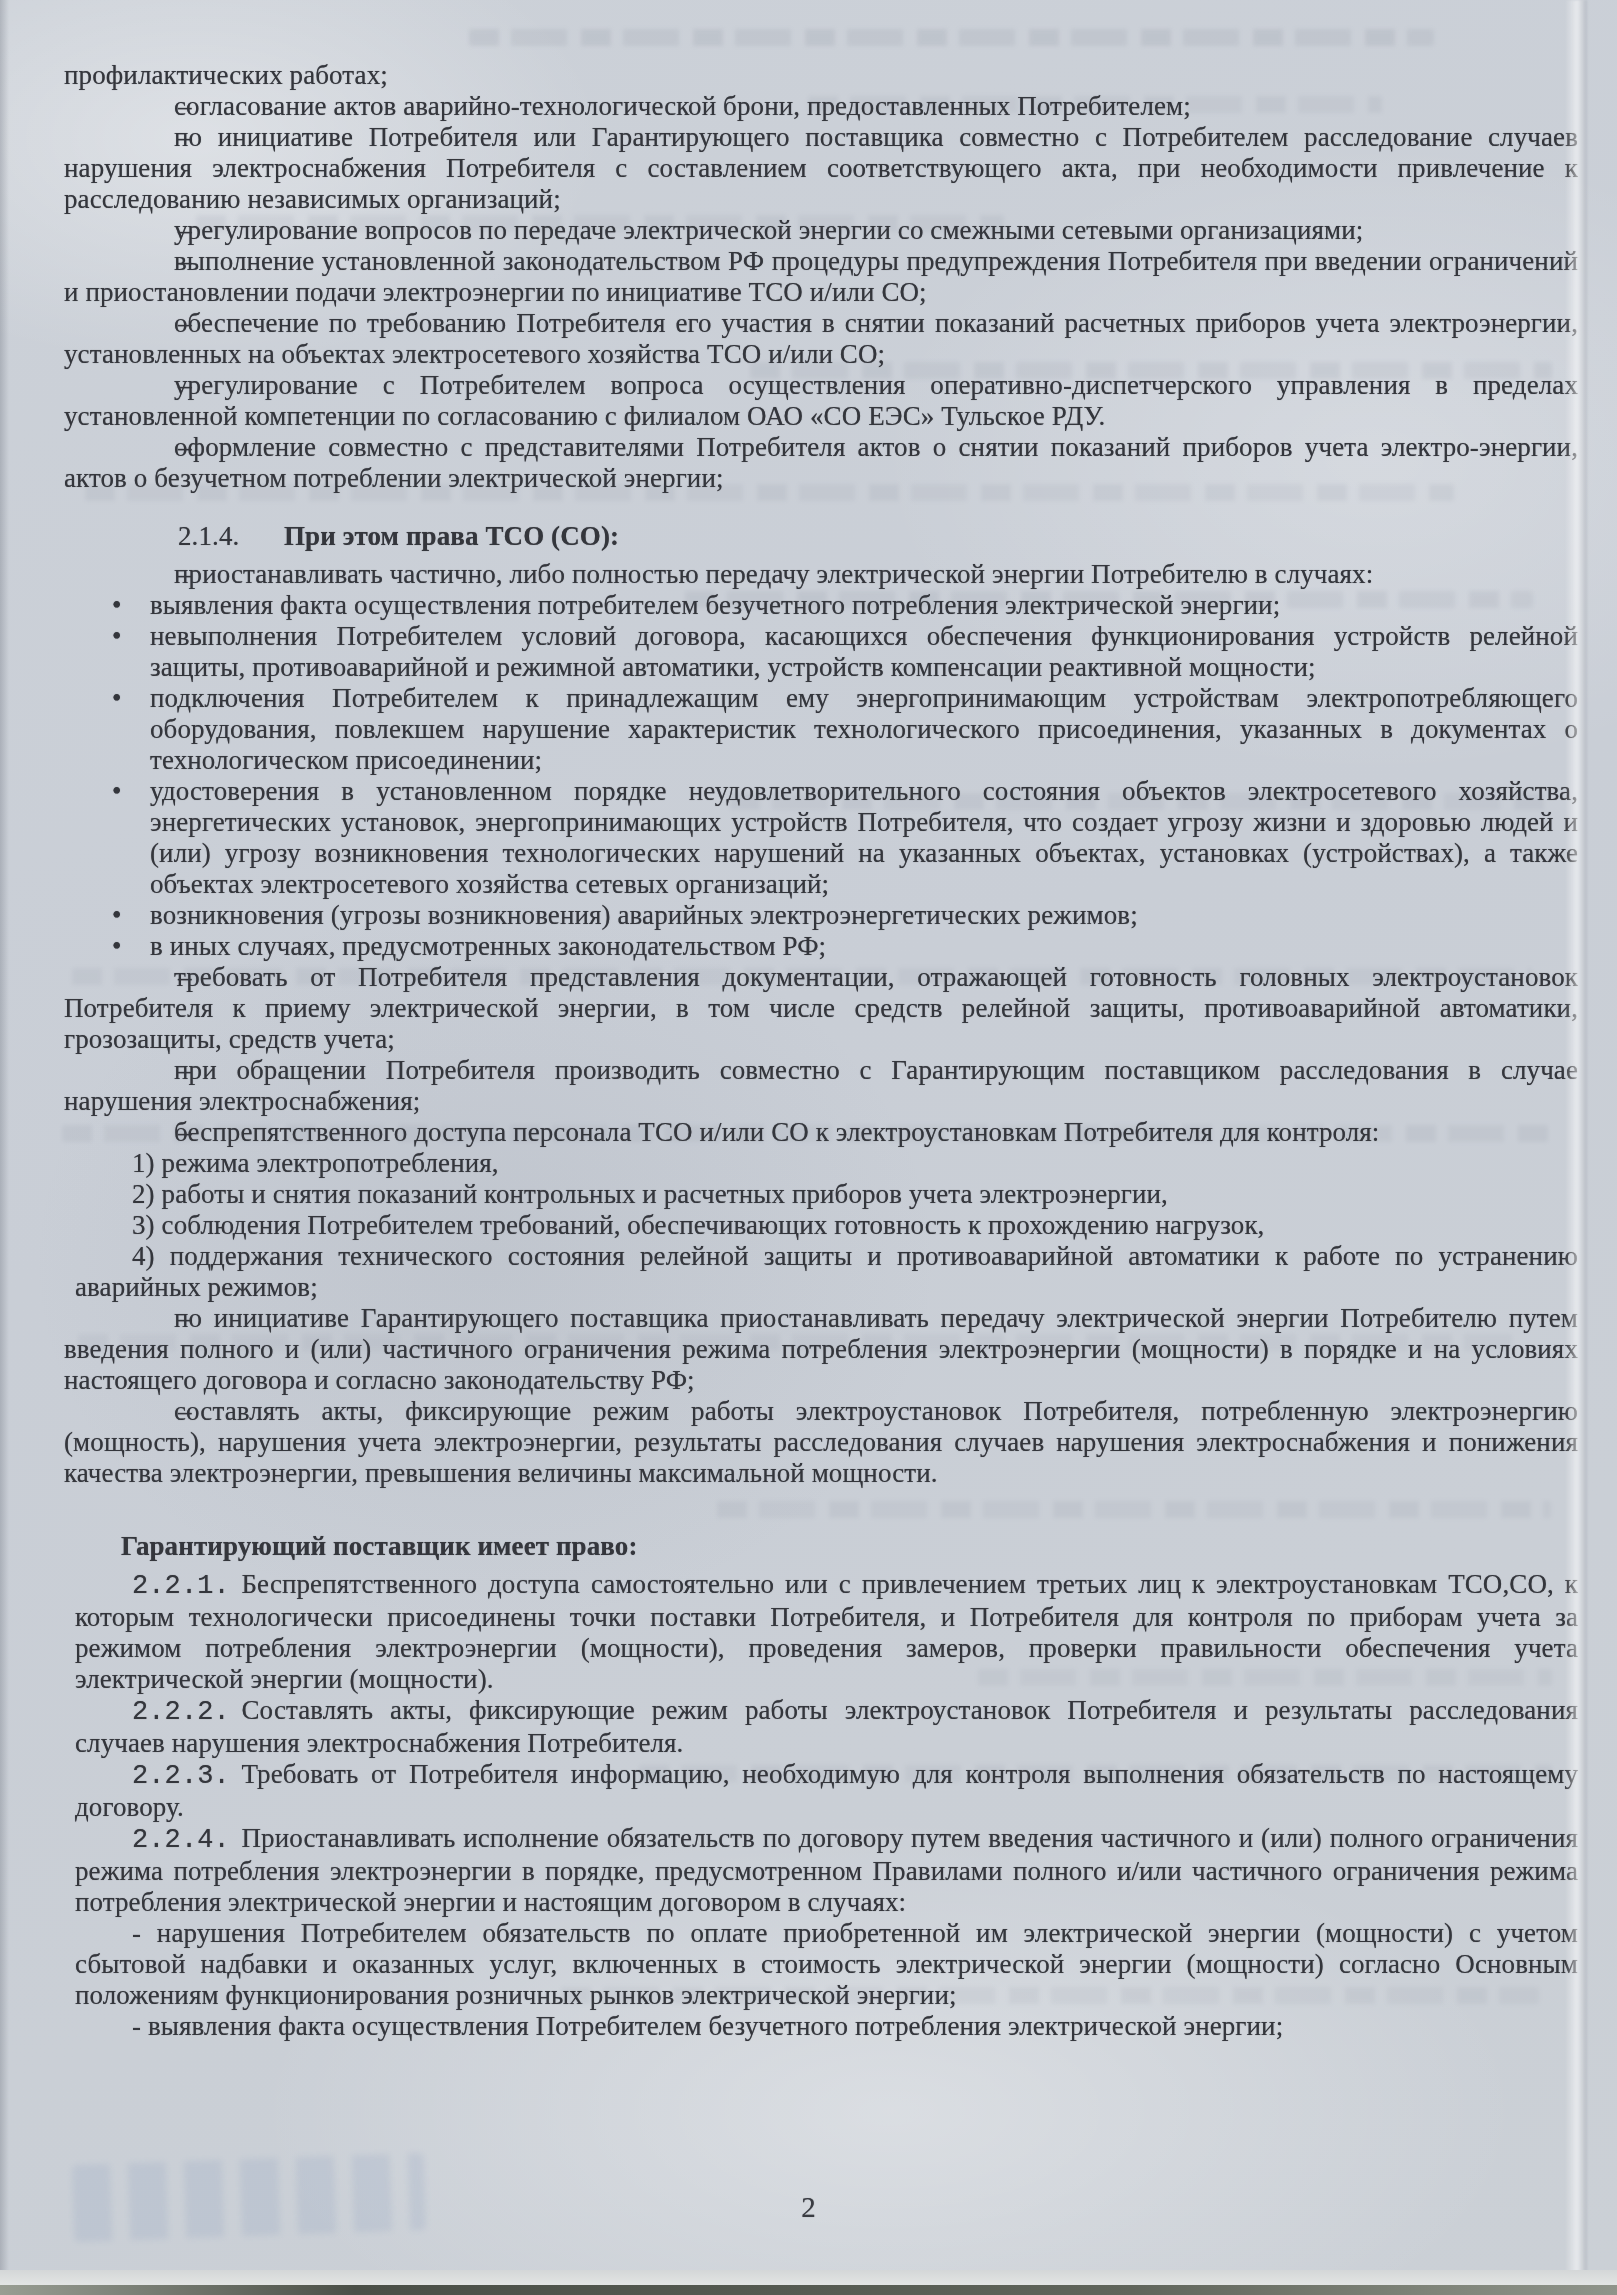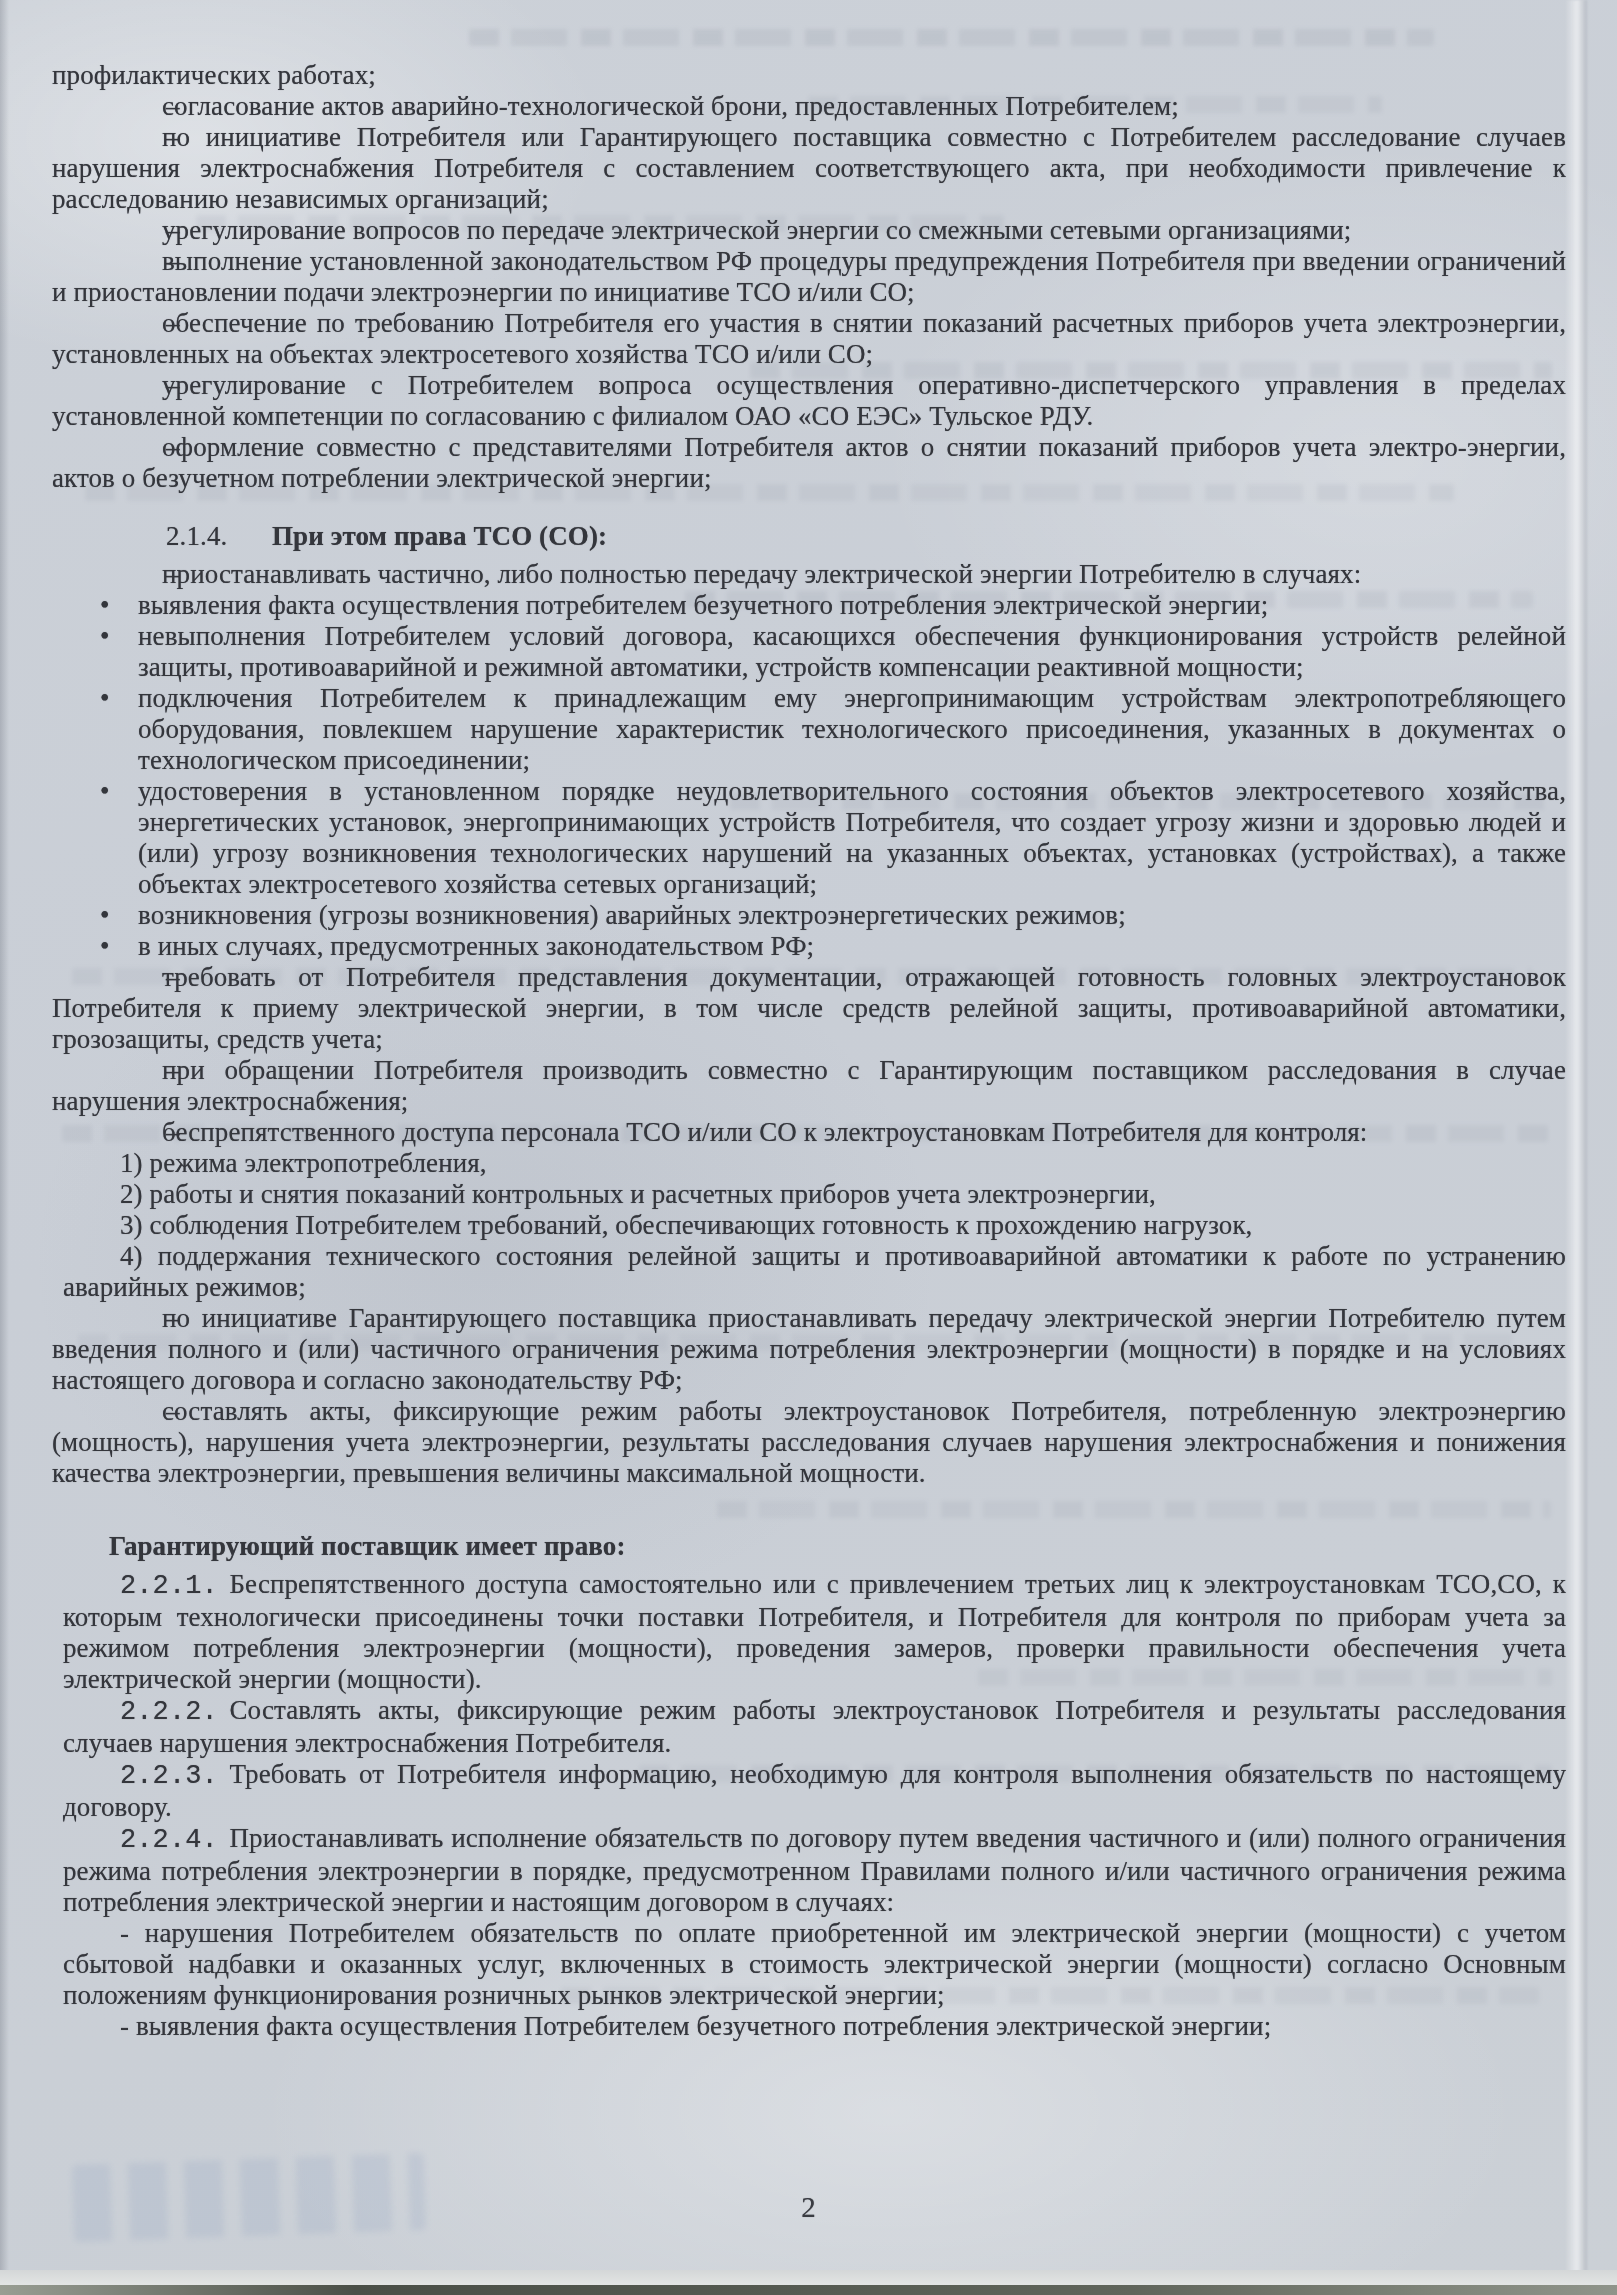--- a/index.html
+++ b/index.html
@@ -12,21 +12,21 @@
     position: absolute; inset: 0;
     background:
       radial-gradient(ellipse 587px 326px at 12% 6%, rgba(255,255,255,0.35), rgba(255,255,255,0) 70%),
       radial-gradient(ellipse 717px 456px at 85% 20%, rgba(255,255,255,0.22), rgba(255,255,255,0) 70%),
       radial-gradient(ellipse 652px 522px at 30% 55%, rgba(110,118,132,0.10), rgba(110,118,132,0) 70%),
       radial-gradient(ellipse 848px 391px at 55% 92%, rgba(255,255,255,0.30), rgba(255,255,255,0) 75%),
       linear-gradient(160deg, #ccd1d8 0%, #c9ced6 45%, #cbd0d6 100%);
     overflow: hidden;
   }
   .textcol {
-    position: absolute; left: 52px; top: 60px; width: 1514px;
+    position: absolute; left: 64px; top: 60px; width: 1514px;
     font-family: "Liberation Serif", "DejaVu Serif", serif;
     font-size: 27px; line-height: 31px;
     color: #34363c;
     text-shadow: 0 0 0.8px rgba(52,54,62,0.65);
     letter-spacing: 0.1px;
   }
   .para { margin: 0; text-align: justify; }
   .indent { text-indent: 57px; margin-left: 11px; }
   .dash { text-indent: 57px; }
   .mk { display: inline-block; width: 53px; }

